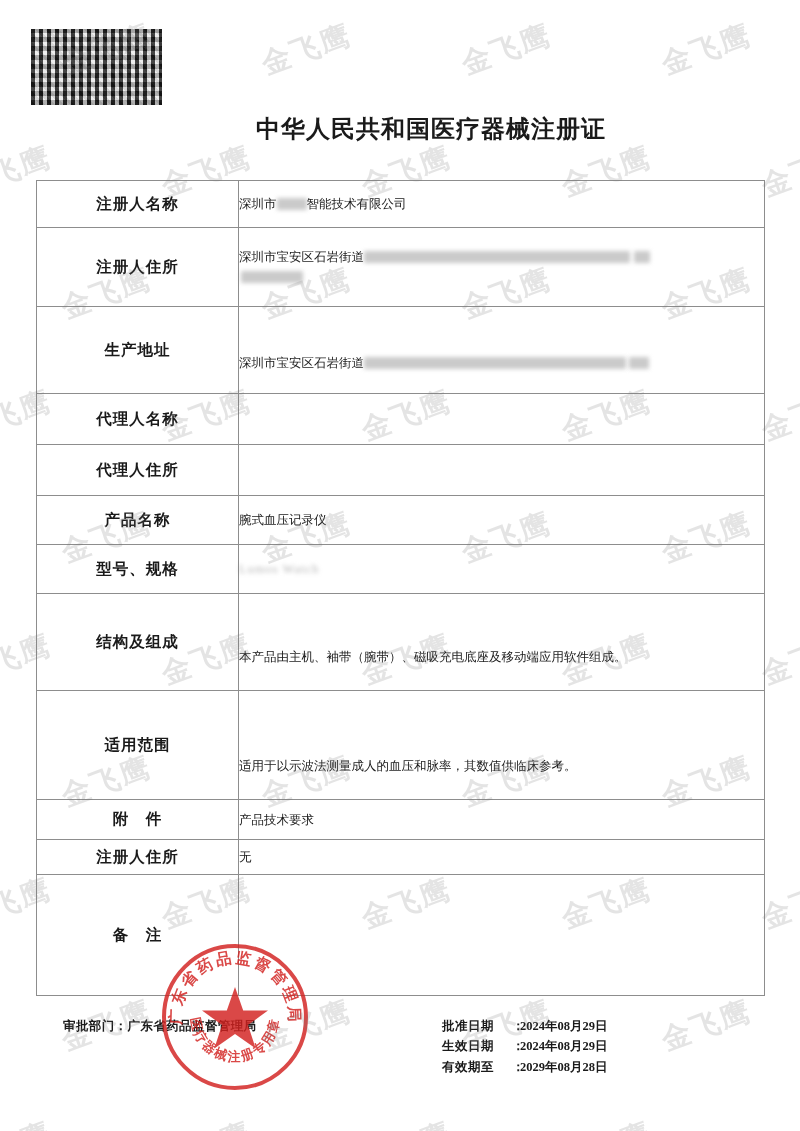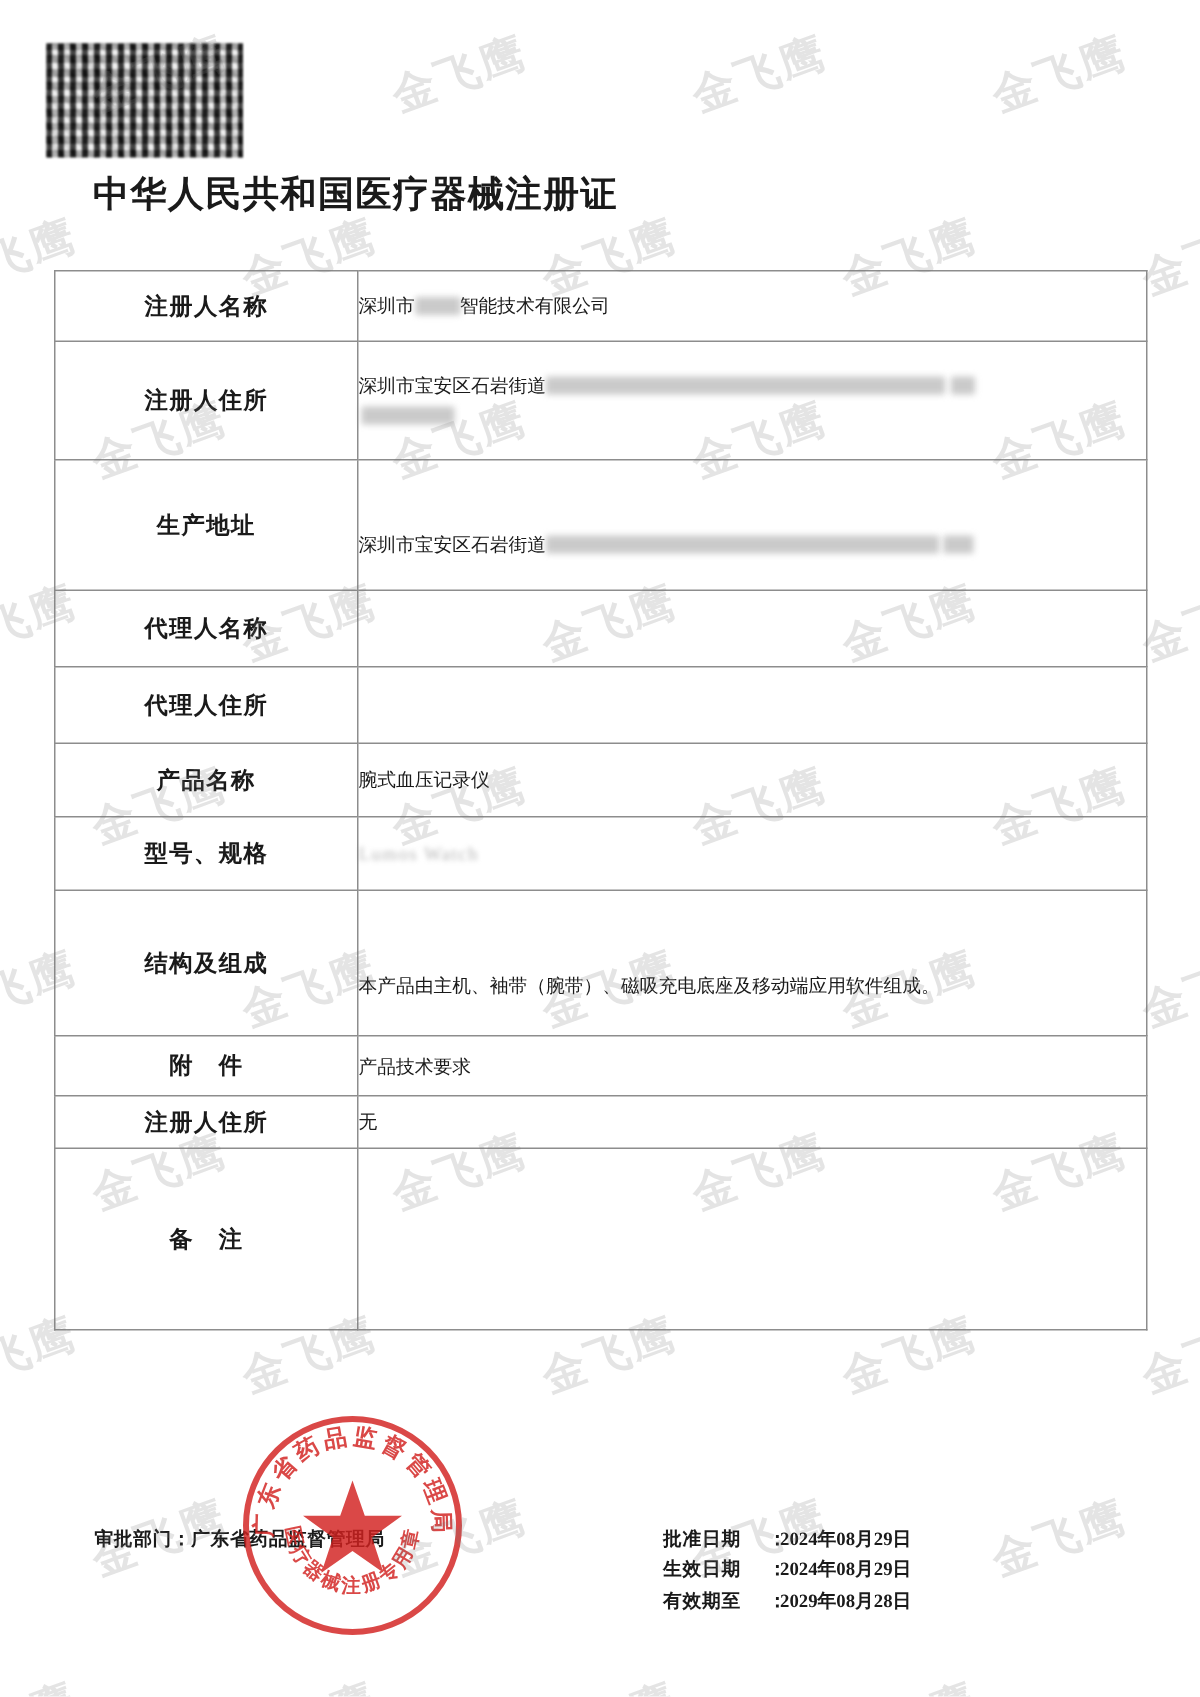--- a/index.html
+++ b/index.html
@@ -56,20 +56,21 @@
     filter: blur(0.6px);
     opacity: 0.95;
   }
 
   
   #doc-title {
     position: absolute;
     left: 0;
     top: 113px;
     width: 800px;
+    text-align: center;
     padding-left: 62px;
     box-sizing: border-box;
     font-size: 24px;
     font-weight: 700;
     letter-spacing: 1px;
     font-family: "Liberation Serif", serif;
   }
 
   #cert-number-row {
     position: absolute;
@@ -241,20 +242,24 @@
       </tr>
       <tr>
         <td class="label-cell" style="height:48px">型号、规格</td>
         <td class="value-cell mid">
           <span class="redact-text">Lumos Watch</span>
         </td>
       </tr>
       <tr>
         <td class="label-cell" style="height:96px">结构及组成</td>
         <td class="value-cell" style="padding-top:30px">本产品由主机、袖带（腕带）、磁吸充电底座及移动端应用软件组成。</td>
+      </tr>
+      <tr>
+        <td class="label-cell" style="height:108px">适用范围</td>
+        <td class="value-cell" style="padding-top:42px">适用于以示波法测量成人的血压和脉率，其数值供临床参考。</td>
       </tr>
       <tr>
         <td class="label-cell" style="height:39px">附　件</td>
         <td class="value-cell mid">产品技术要求</td>
       </tr>
       <tr>
         <td class="label-cell" style="height:34px">注册人住所</td>
         <td class="value-cell mid">无</td>
       </tr>
       <tr>

